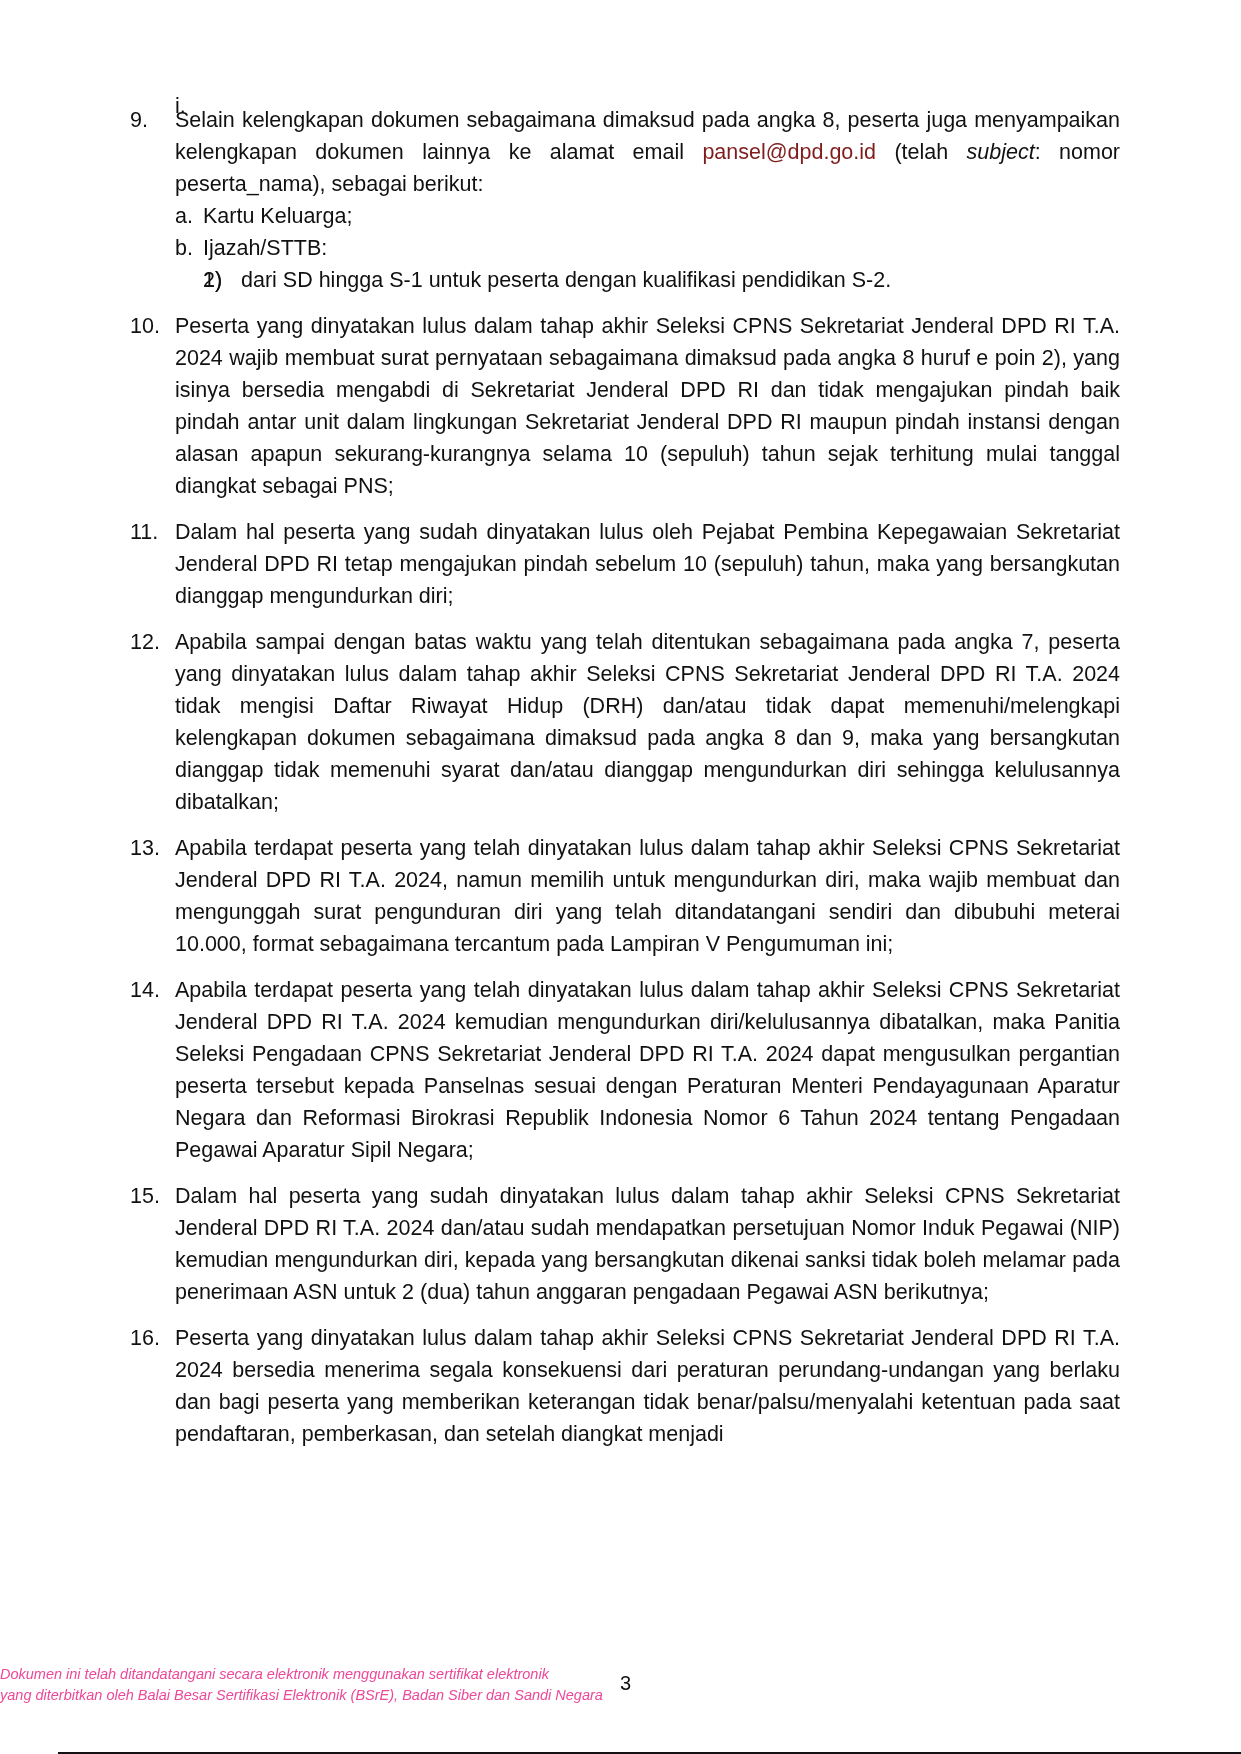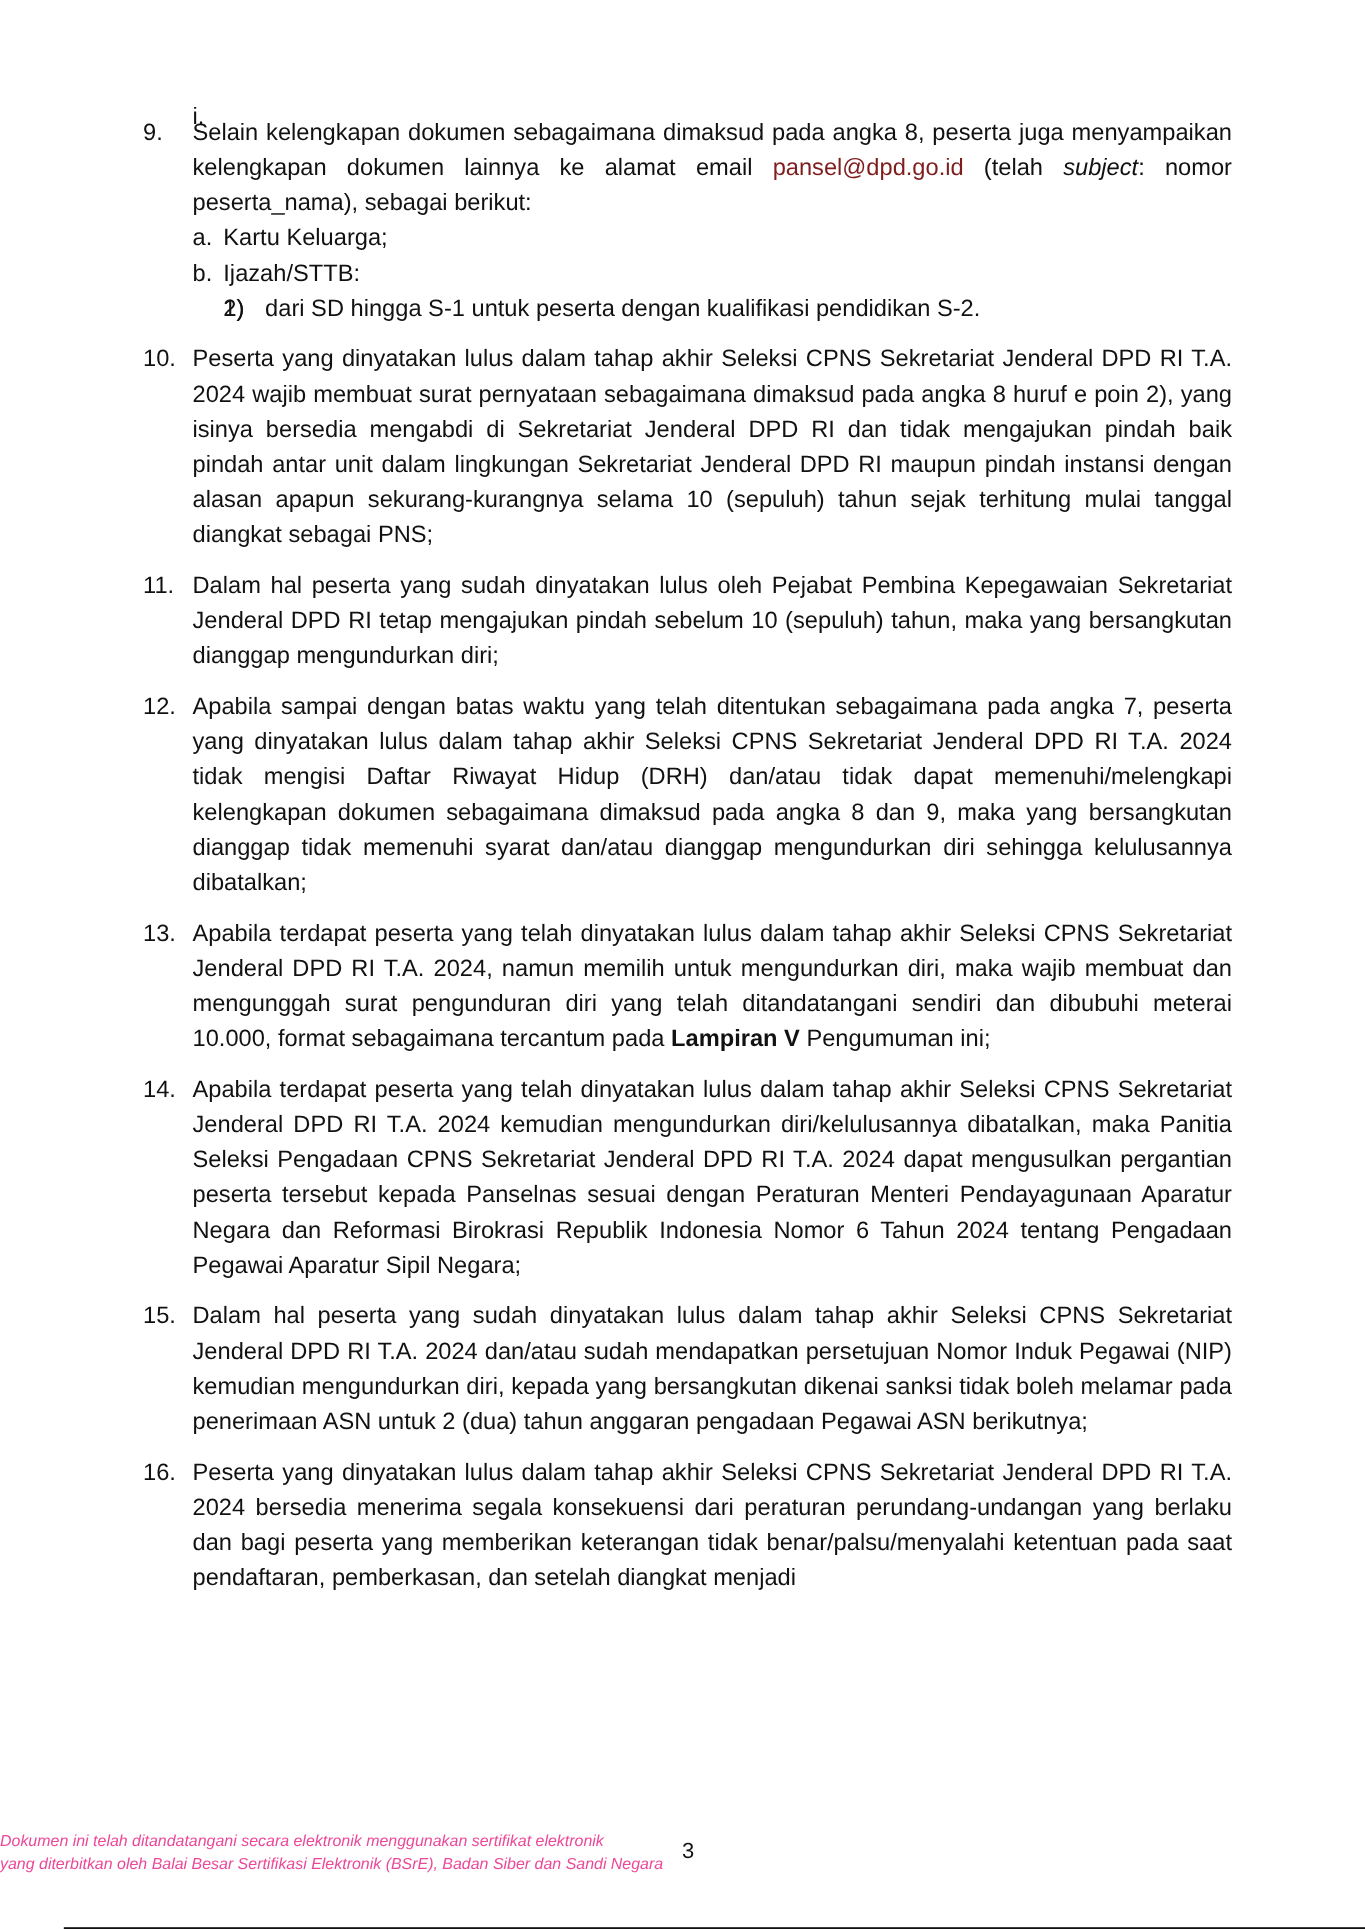--- a/index.html
+++ b/index.html
@@ -7,21 +7,21 @@
          font-family: "Liberation Sans", sans-serif; color: #111; }
   .page { position: absolute; left: 0; top: 0; width: 1241px; height: 1754px; }
   .content { position: absolute; left: 130px; top: 90px; width: 990px; font-size: 21.5px; line-height: 32px; }
   .item { position: relative; padding-left: 45px; text-align: justify; margin-bottom: 14px; }
   .num { position: absolute; left: 0; top: 0; }
   .sub { position: relative; padding-left: 28px; }
   .sub .num { left: 0; }
   .subsub { position: relative; padding-left: 38px; margin-left: 28px; }
   .l1 { position: relative; padding-left: 28px; margin-left: 45px; text-align: justify; margin-bottom: 14px; }
   .link { color: #7f1d1d; }
-  b { font-weight: bold; margin-top: 11px; }
+  b { font-weight: normal; margin-top: 11px; }
   .footer { position: absolute; left: 0; width: 1037px; top: 1664px; text-align: left;
             font-style: italic; font-size: 14.5px; line-height: 21px; color: #ec4899; }
   .pagenum { position: absolute; left: 620px; top: 1672px; font-size: 20px; }
   .bottom-rule { position: absolute; left: 58px; right: 0; top: 1752px; height: 2px; background: #111; }
 </style>
 </head>
 <body>
 
 <div class="page">
   <div class="content">

